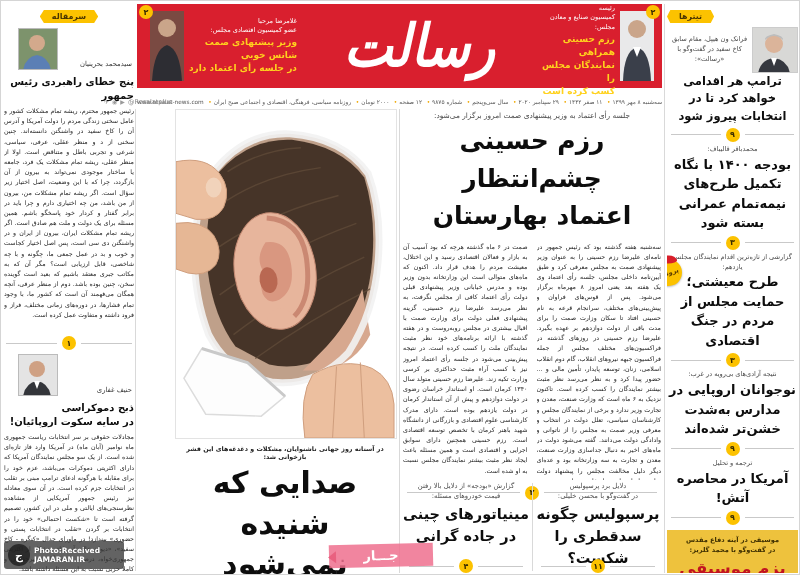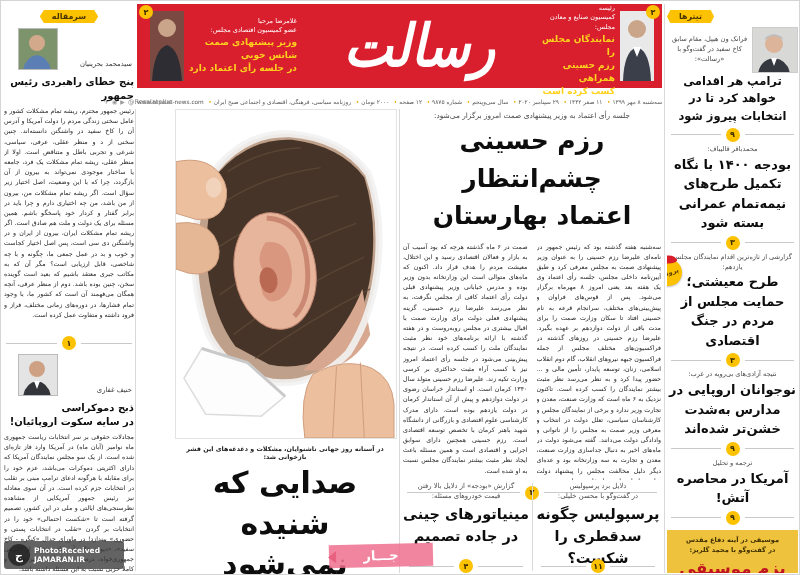--- a/index.html
+++ b/index.html
@@ -130,22 +130,22 @@
         <svg viewBox="0 0 34 70" width="34" height="70">
             <rect width="34" height="70" fill="#e9e9ea"></rect>
             <circle cx="17" cy="18" r="9" fill="#caa58a"></circle>
             <path d="M3,70 Q4,40 17,36 Q30,40 31,70 Z" fill="#3a3f4a"></path>
             <path d="M13,36 h8 l-4,10 z" fill="#fff"></path>
           </svg>
       </div>
       <div class="ptext">
         <div>بهزاد رحیمی، عضو هیئت رئیسه</div>
         <div>کمیسیون صنایع و معادن مجلس:</div>
+        <div class="big">رزم حسینی همراهی</div>
         <div class="big">نمایندگان مجلس را</div>
-        <div class="big">رزم حسینی همراهی</div>
         <div class="big">کسب کرده است</div>
       </div>
     </div>
 
     <div id="logo">رسالت</div>
 
     <div class="promo" id="promo-left">
       <div class="ptext">
         <div>غلامرضا مرحبا</div>
         <div>عضو کمیسیون اقتصادی مجلس:</div>
@@ -295,21 +295,21 @@
       </div>
   </div>
 
   <div class="bstory" id="bstory-left">
     <div class="kicker">
       <span>گزارش «بودجه» از دلایل بالا رفتن</span><br>
       <span>قیمت خودروهای مسئله:</span>
     </div>
     <div class="headline">
       <span>مینیاتورهای چینی</span><br>
-      <span>در جاده تصمیم</span>
+      <span>در جاده گرانی</span>
     </div>
     <div class="sep">
         <span class="badge">۴</span>
       </div>
   </div>
 
   <div id="right-col">
     <div class="tab-row"><span class="ribbon">تیترها</span></div>
 
     <div class="rc-item" id="titr1">

